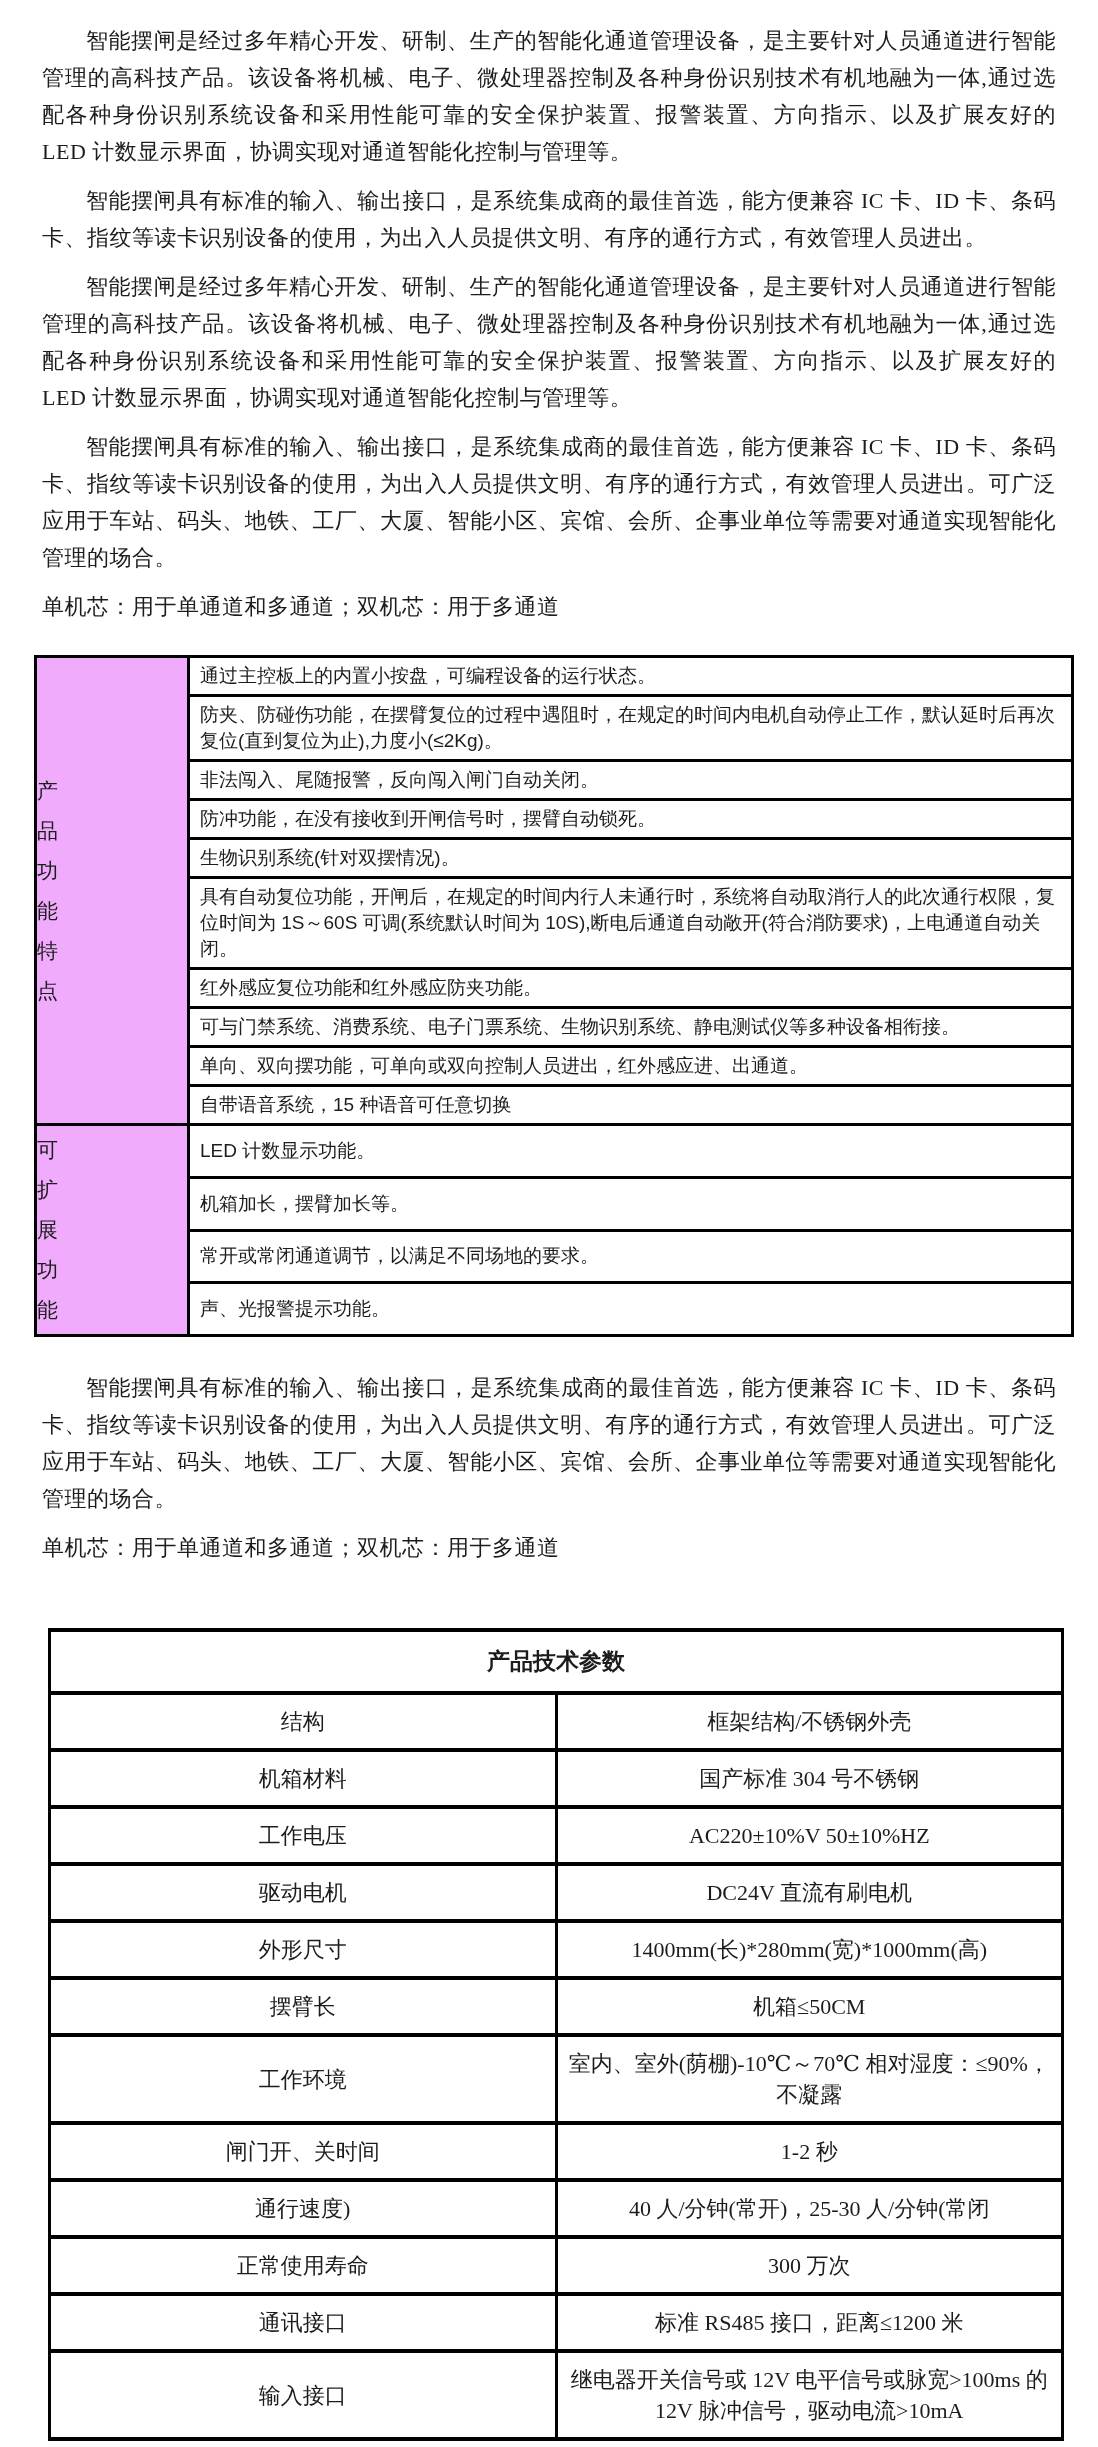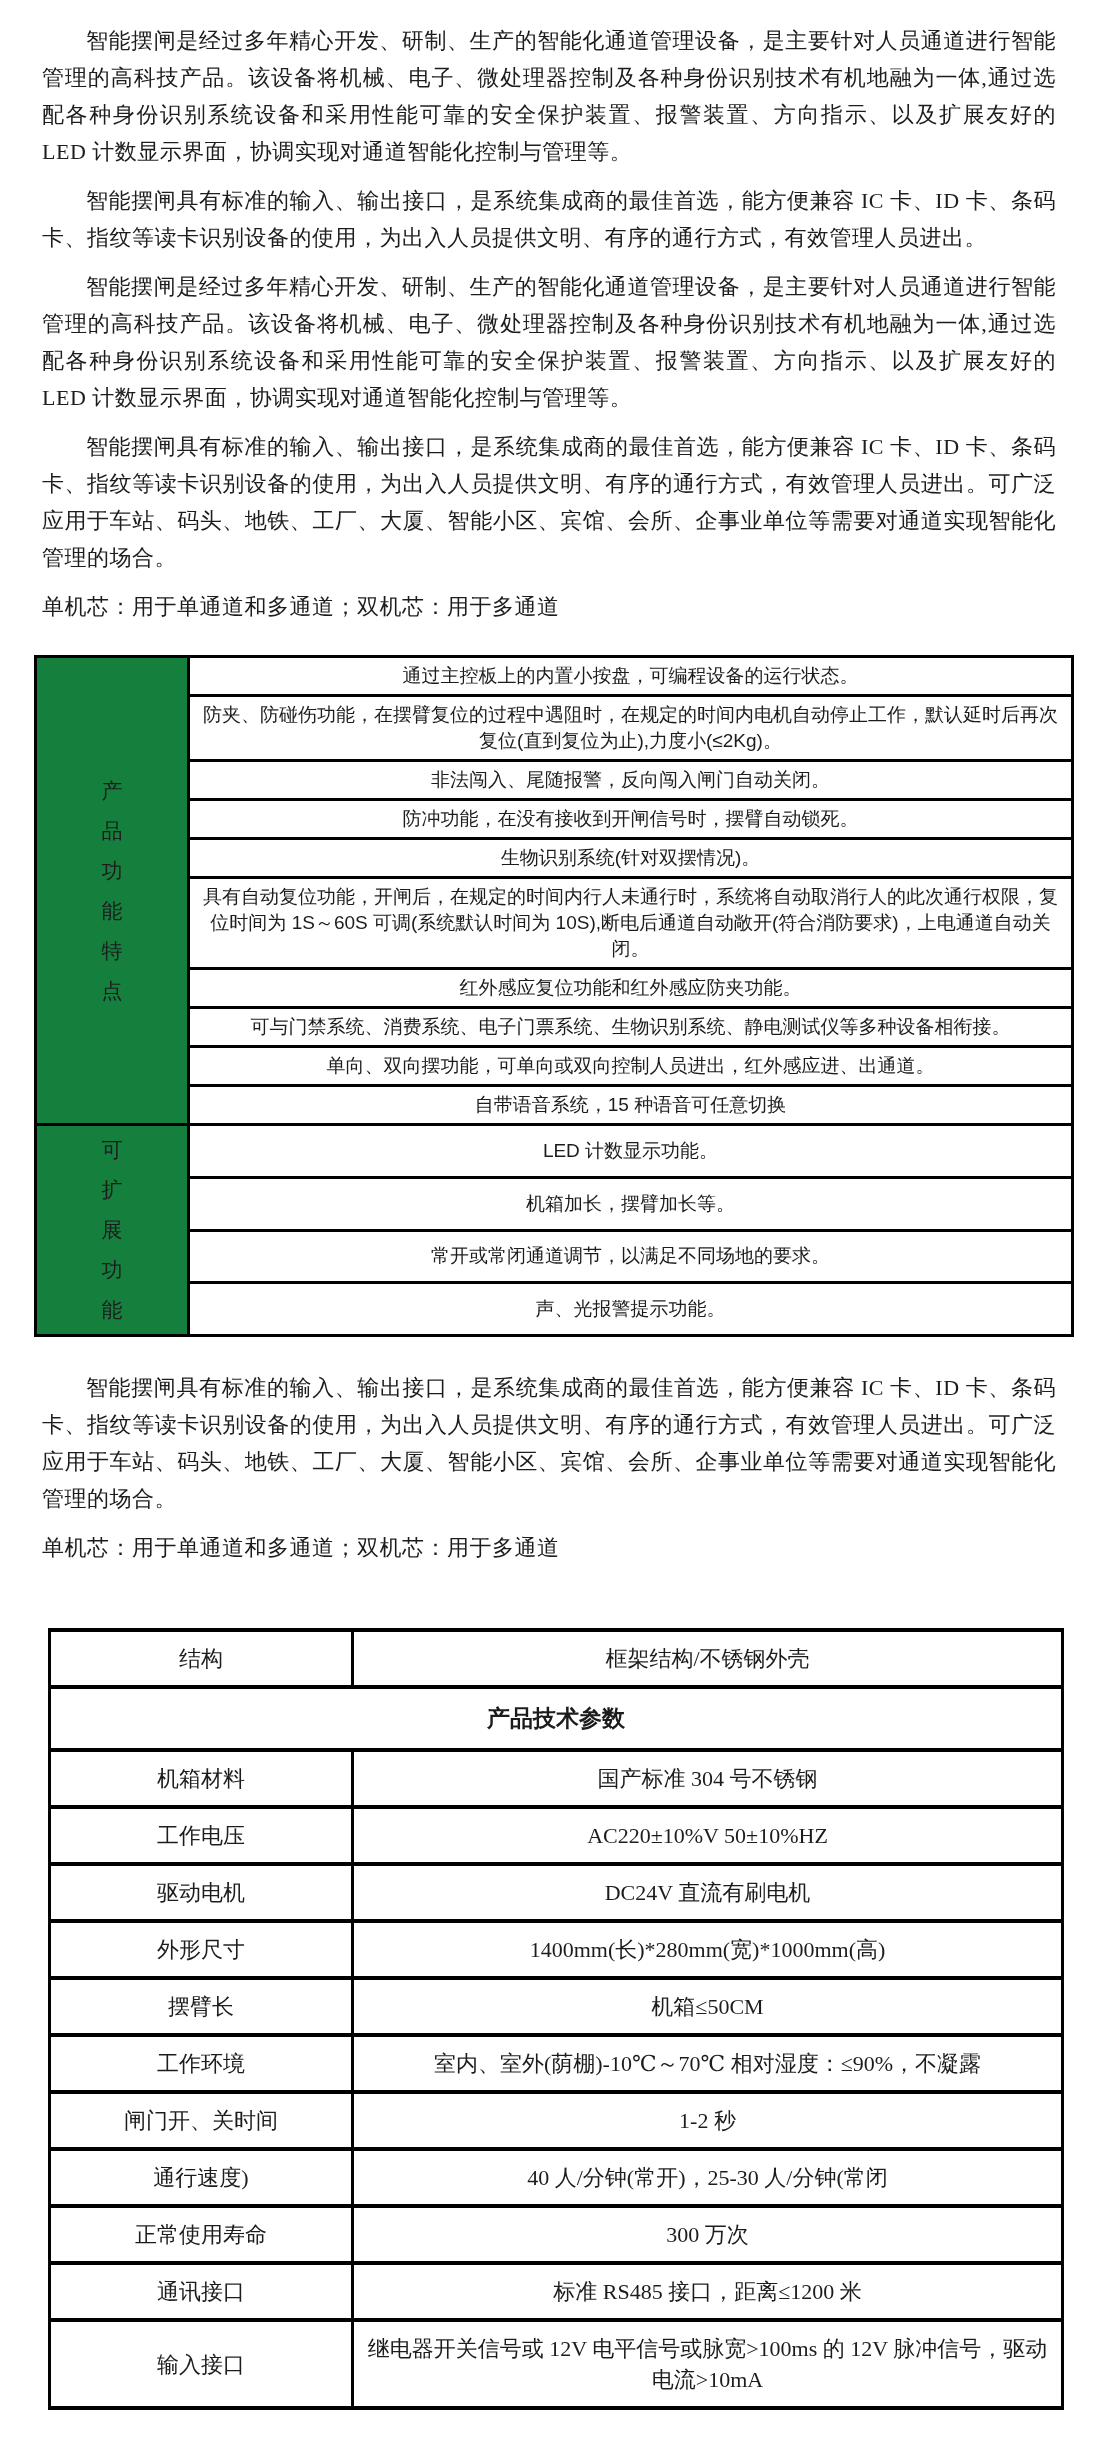--- a/index.html
+++ b/index.html
@@ -36,26 +36,26 @@
     margin: 30px 0 0 4px;
     width: 1040px;
     table-layout: fixed;
     font-family: "Liberation Sans", "DejaVu Sans", sans-serif;
     border-top: 1px solid #9a9a9a;
   }
   table.feature-table td {
     border: 3px solid #000000;
     font-size: 19px;
     line-height: 26px;
-    text-align: center;
+    text-align: left;
     vertical-align: middle;
     padding: 5px 10px;
   }
   table.feature-table td.green {
-    background: #15803d;
+    background: #f0abfc;
     width: 150px;
     padding: 4px 0;
   }
   table.feature-table td.green .vlabel {
     display: inline-block;
     width: 1.15em;
     word-break: break-all;
     font-size: 21px;
     line-height: 40px;
     letter-spacing: 0;
@@ -147,27 +147,27 @@
   </table>
 
   <div class="spacer-md"></div>
 
   <p class="para indent">智能摆闸具有标准的输入、输出接口，是系统集成商的最佳首选，能方便兼容 IC 卡、ID 卡、条码卡、指纹等读卡识别设备的使用，为出入人员提供文明、有序的通行方式，有效管理人员进出。可广泛应用于车站、码头、地铁、工厂、大厦、智能小区、宾馆、会所、企事业单位等需要对通道实现智能化管理的场合。</p>
   <p class="para plain">单机芯：用于单通道和多通道；双机芯：用于多通道</p>
 
   <table class="spec-table">
     <tbody>
       <tr>
+        <td class="title" colspan="2">产品技术参数</td>
+      </tr>
+      <tr>
         <td class="label">结构</td>
         <td class="value">框架结构/不锈钢外壳</td>
       </tr>
       <tr>
-        <td class="title" colspan="2">产品技术参数</td>
-      </tr>
-      <tr>
         <td class="label">机箱材料</td>
         <td class="value">国产标准 304 号不锈钢</td>
       </tr>
       <tr>
         <td class="label">工作电压</td>
         <td class="value">AC220±10%V  50±10%HZ</td>
       </tr>
       <tr>
         <td class="label">驱动电机</td>
         <td class="value">DC24V 直流有刷电机</td>

